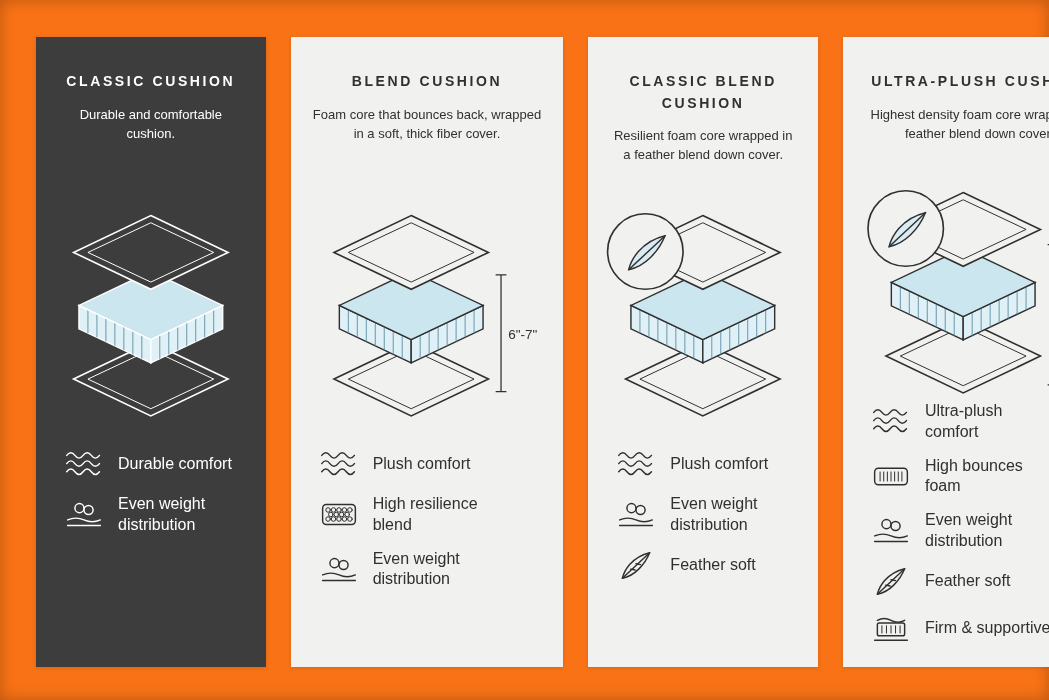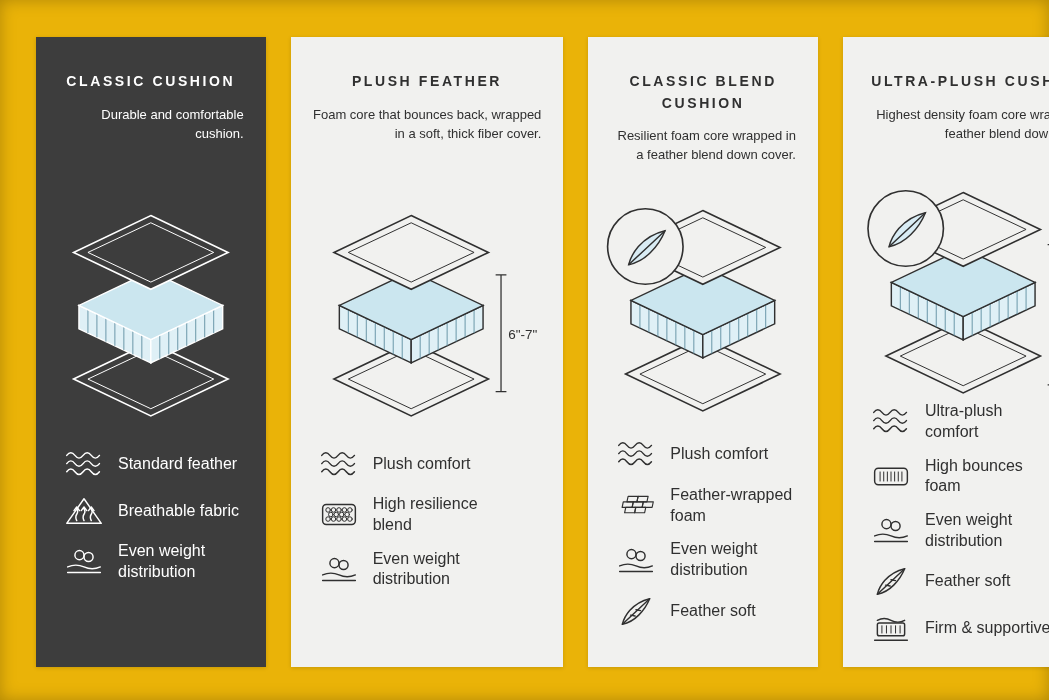--- a/index.html
+++ b/index.html
@@ -3,21 +3,21 @@
 <meta charset="utf-8">
 <style>
   * { margin:0; padding:0; box-sizing:border-box; }
   body {
     font-family: "Liberation Sans", sans-serif;
     background:#ffffff;
     -webkit-font-smoothing: antialiased;
   }
   .stage {
     width:1049px; height:700px;
-    background:#eab308;
+    background:#f97316;
     box-shadow: inset 0 0 16px rgba(0,0,0,.25);
     display:flex;
     gap:25px;
     padding:37px 36px 33px 36px;
   }
   .card {
     flex:1 1 0;
     display:flex;
     flex-direction:column;
     padding:34px 16px 26px 16px;
@@ -28,21 +28,21 @@
 
   .head { min-height:118px; }
   .card-title {
     font-size:14px; font-weight:bold;
     letter-spacing:2.6px;
     text-align:center; line-height:1.55;
   }
   .card-desc {
     margin-top:13px;
     font-size:13px; line-height:1.45;
-    text-align:right;
+    text-align:center;
     padding:0 6px;
   }
   .diagram-wrap {
     height:258px;
     display:flex; align-items:center; justify-content:center;
   }
   .diagram { height:212px; }
 
   .features { padding-left:12px; }
   .feature {
@@ -185,40 +185,34 @@
     <div class="diagram-wrap">
       <svg class="diagram" viewBox="0 0 220 236">
         <use href="#sym-cushion" x="0" y="0" width="220" height="236"></use>
       </svg>
     </div>
     <div class="features">
       <div class="feature">
         <svg class="f-icon" viewBox="0 0 44 36">
             <use href="#sym-waves"></use>
           </svg>
-        <span class="f-label">Standard feather</span>
-      </div>
-      <div class="feature">
-        <svg class="f-icon" viewBox="0 0 44 36">
-            <use href="#sym-breathable"></use>
-          </svg>
-        <span class="f-label">Breathable fabric</span>
+        <span class="f-label">Durable comfort</span>
       </div>
       <div class="feature">
         <svg class="f-icon" viewBox="0 0 44 36">
             <use href="#sym-weight"></use>
           </svg>
         <span class="f-label">Even weight distribution</span>
       </div>
     </div>
   </section>
 
   <section class="card card--light">
     <div class="head">
-      <h2 class="card-title">PLUSH FEATHER</h2>
+      <h2 class="card-title">BLEND CUSHION</h2>
       <p class="card-desc">Foam core that bounces back, wrapped in a soft, thick fiber cover.</p>
     </div>
     <div class="diagram-wrap">
       <svg class="diagram" viewBox="0 0 268 236">
         <use href="#sym-cushion" x="6" y="0" width="220" height="236"></use>
         <g>
           <path class="measure-line" d="M216,70 V200 M210,70 H222 M210,200 H222" fill="none"></path>
           <text class="measure-text" x="224" y="141">6"-7"</text>
         </g>
       </svg>
@@ -261,26 +255,20 @@
           </g>
         </g>
       </svg>
     </div>
     <div class="features">
       <div class="feature">
         <svg class="f-icon" viewBox="0 0 44 36">
             <use href="#sym-waves"></use>
           </svg>
         <span class="f-label">Plush comfort</span>
-      </div>
-      <div class="feature">
-        <svg class="f-icon" viewBox="0 0 44 36">
-            <use href="#sym-bricks"></use>
-          </svg>
-        <span class="f-label">Feather-wrapped foam</span>
       </div>
       <div class="feature">
         <svg class="f-icon" viewBox="0 0 44 36">
             <use href="#sym-weight"></use>
           </svg>
         <span class="f-label">Even weight distribution</span>
       </div>
       <div class="feature">
         <svg class="f-icon" viewBox="0 0 44 36">
             <use href="#sym-feather"></use>

